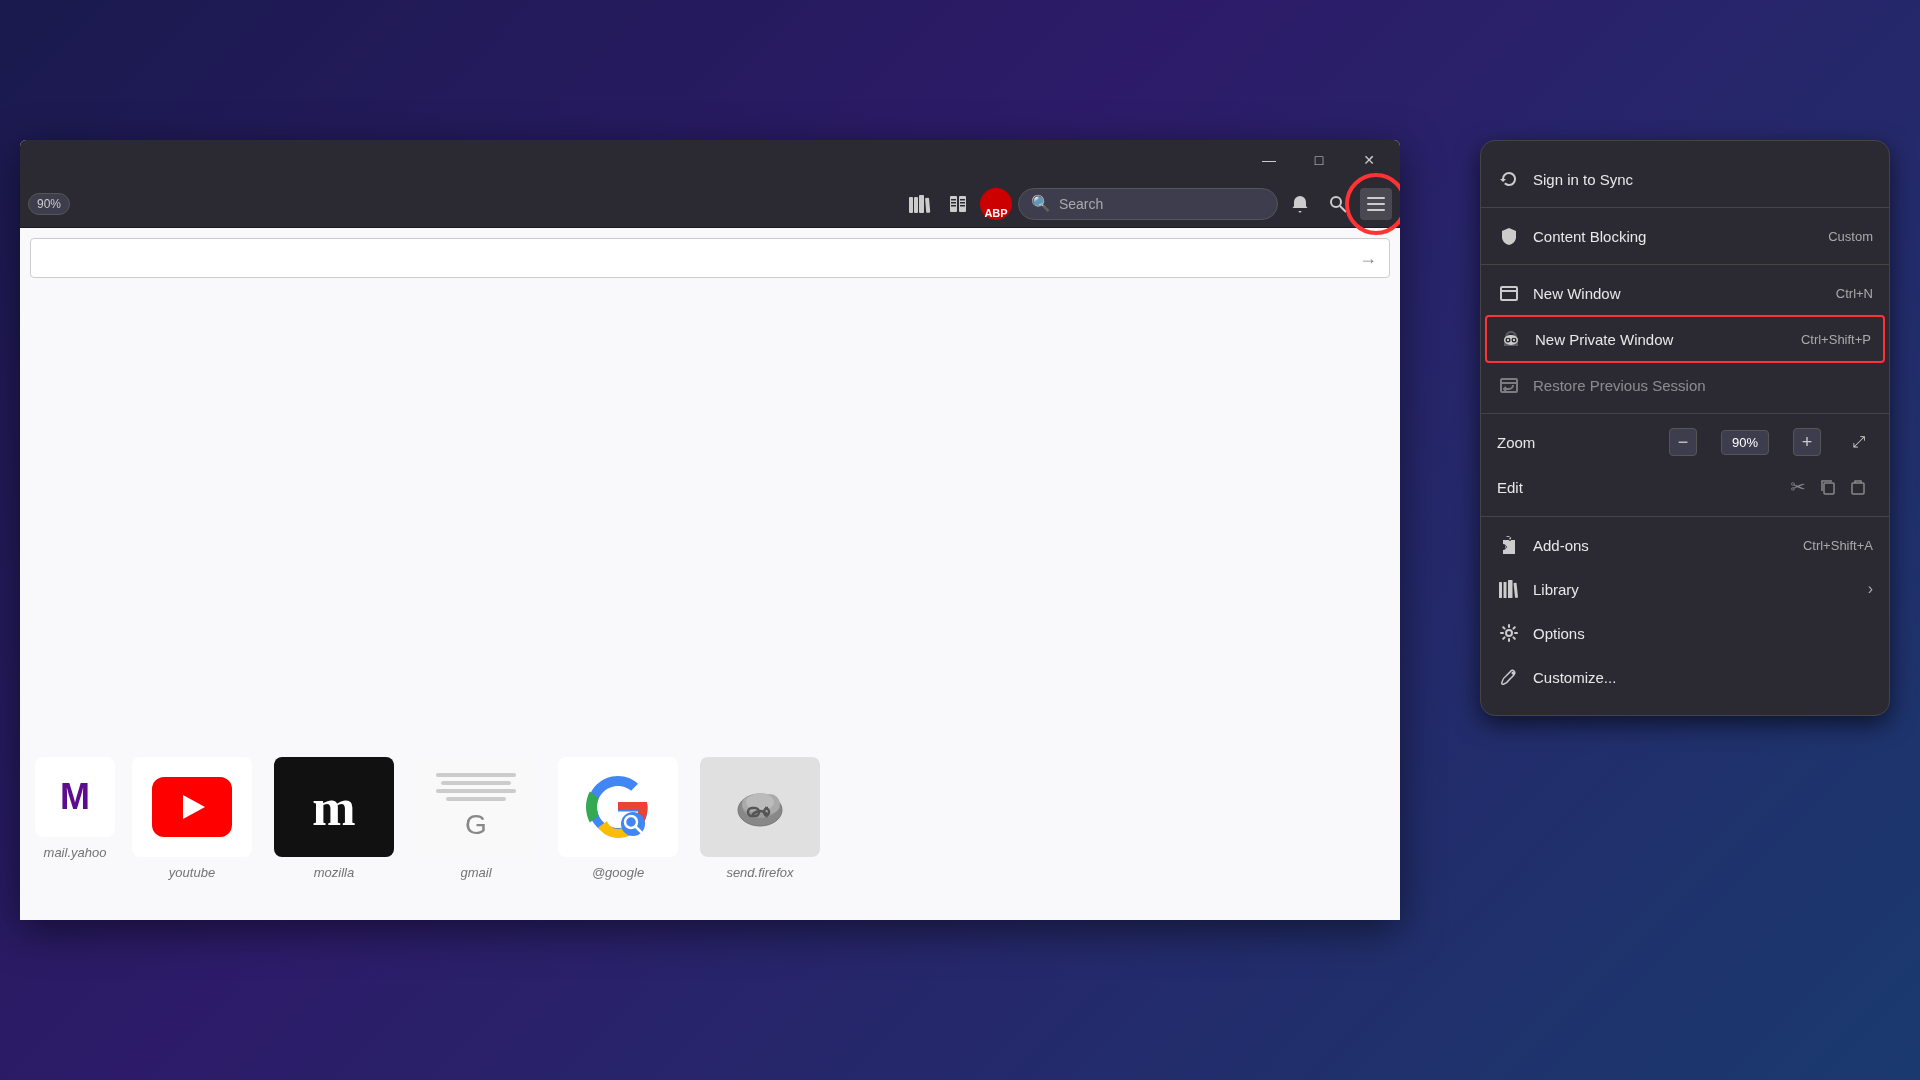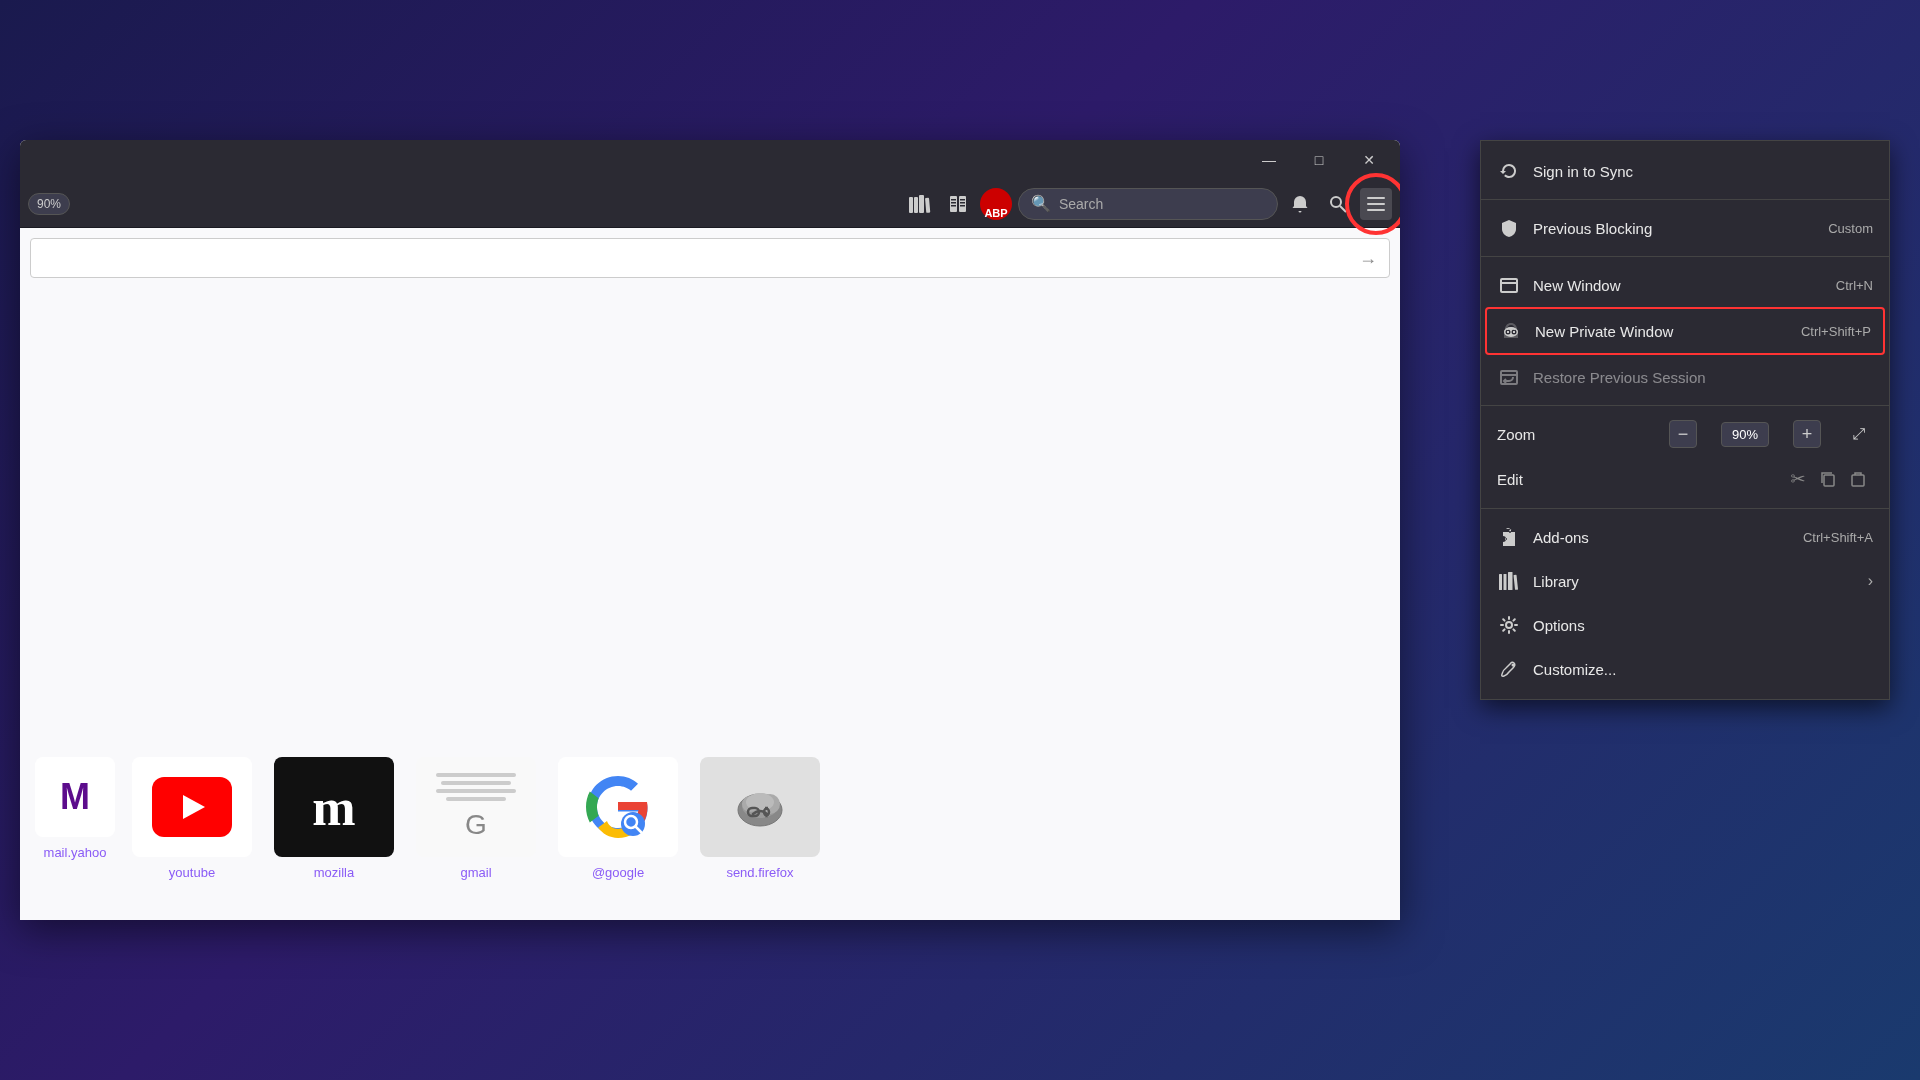--- a/index.html
+++ b/index.html
@@ -207,21 +207,22 @@
       overflow: hidden;
       background: #fff;
       display: flex;
       align-items: center;
       justify-content: center;
       font-size: 48px;
     }
     .shortcut-label {
       margin-top: 8px;
       font-size: 13px;
-      color: #8b5cf6;
+      color: #737373;
+      font-style: italic;
     }
 
     
     .yt-icon {
       background: #fff;
     }
     .yt-play {
       width: 80px;
       height: 60px;
       background: #ff0000;
@@ -267,24 +268,24 @@
     }
 
     
     .dropdown-menu {
       position: absolute;
       top: 140px;
       right: 30px;
       width: 410px;
       background: #2b2a33;
       border: 1px solid #444;
-      border-radius: 0;
+      border-radius: 15px;
       box-shadow: 0 8px 24px rgba(0,0,0,0.6);
       z-index: 200;
-      padding: 8px 0;
+      padding: 16px 0;
     }
 
     .menu-item {
       display: flex;
       align-items: center;
       padding: 10px 16px;
       cursor: pointer;
       gap: 12px;
       position: relative;
     }
@@ -582,21 +583,21 @@
   </div>
 
   <div class="menu-divider"></div>
 
   <div class="menu-item">
     <div class="menu-item-icon">
       <svg width="20" height="20" viewBox="0 0 20 20" fill="#ccc">
         <path d="M10 2L3 5v6c0 4 3 7 7 8 4-1 7-4 7-8V5L10 2z"></path>
       </svg>
     </div>
-    <span class="menu-item-label">Previous Blocking</span>
+    <span class="menu-item-label">Content Blocking</span>
     <span class="menu-item-badge">Custom</span>
   </div>
 
   <div class="menu-divider"></div>
 
   <div class="menu-item">
     <div class="menu-item-icon">
       <svg width="20" height="20" viewBox="0 0 20 20" fill="none" stroke="#ccc" stroke-width="2">
         <rect x="2" y="4" width="16" height="13" rx="1"></rect>
         <line x1="2" y1="8" x2="18" y2="8"></line>

